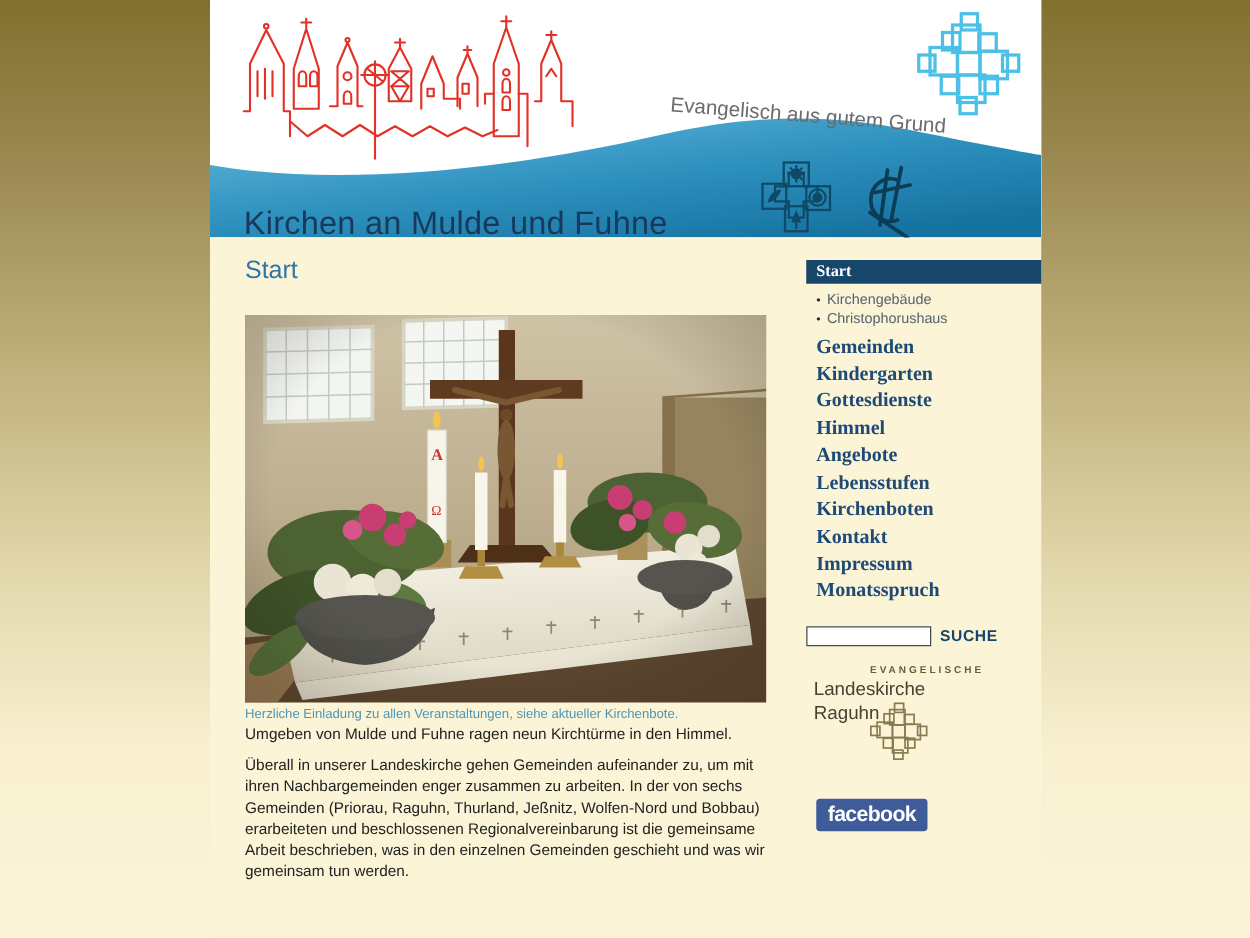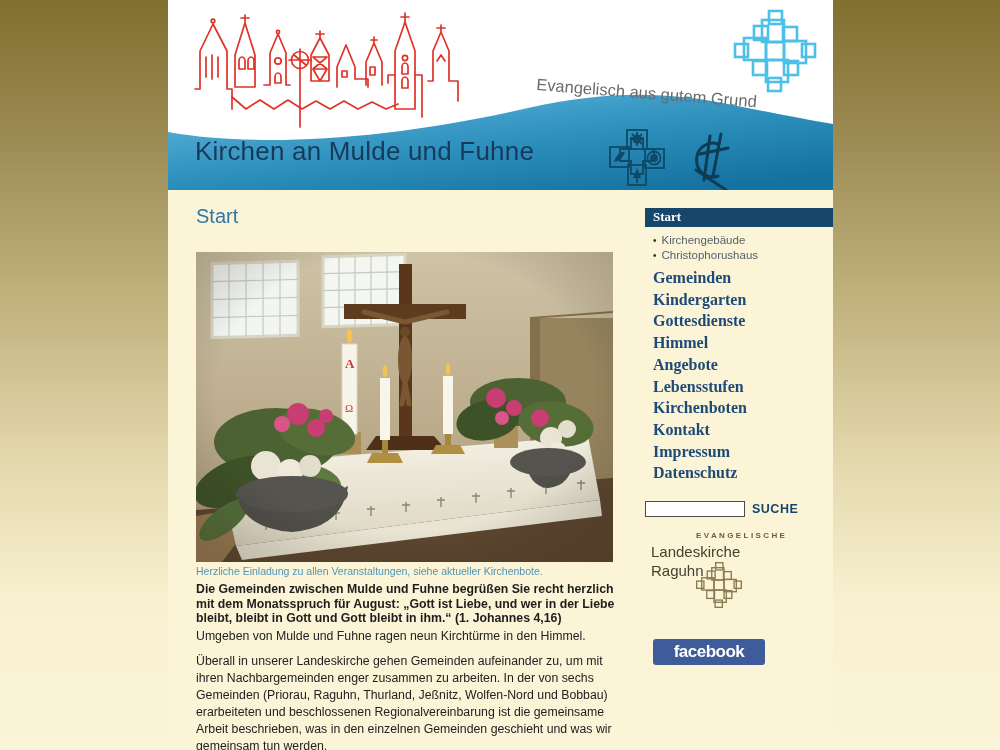--- a/index.html
+++ b/index.html
@@ -9,21 +9,21 @@
 
   .column { position:absolute; left:168px; top:0; width:665px; height:750px; background:#fcf4d6; }
 
   
   .banner { position:absolute; left:0; top:0; width:665px; height:190px; background:#ffffff; overflow:hidden; }
   .banner svg.wave { position:absolute; left:0; top:0; }
   .churches { position:absolute; left:22px; top:5px; }
   .tagline { position:absolute; left:368px; top:84px; width:230px; color:#6b6b6d; font-size:16.5px;
              transform:rotate(4.5deg); white-space:nowrap; }
   .crossLight { position:absolute; left:564px; top:8px; }
-  .siteTitle { position:absolute; left:27px; top:136px; color:#173a5c; font-size:26px; letter-spacing:0.2px; }
+  .siteTitle { position:absolute; left:27px; top:163px; color:#173a5c; font-size:26px; letter-spacing:0.2px; }
   .crossDark { position:absolute; left:440px; top:128px; }
   .chMono { position:absolute; left:512px; top:130px; }
 
   
   .main { position:absolute; left:28px; top:190px; width:420px; }
   h1.pageHeading { margin:15px 0 0 0; font-size:20px; font-weight:normal; color:#2e76a5; }
   .photoWrap { margin-top:24px; width:417px; height:310px; background:#b7a98c; }
   .caption { margin-top:3px; font-size:10.5px; color:#4e95b6; }
   .introBold { margin-top:5px; font-size:12.3px; line-height:14.5px; font-weight:bold; color:#1d1d1d; }
   .introLine { margin-top:3px; font-size:12.3px; color:#222; }
@@ -41,21 +41,21 @@
                   line-height:21.7px; cursor:pointer; }
   .searchRow { margin:17px 0 0 0; display:flex; align-items:center; }
   .searchRow input { width:100px; height:16px; border:1px solid #4a4a4a; background:#fff; font-size:11px; padding:0 3px; }
   .searchBtn { border:none; background:none; margin-left:7px; font-weight:bold; font-size:12.5px; color:#17466b;
                letter-spacing:0.5px; cursor:pointer; padding:0; font-family:"Liberation Sans", sans-serif; }
   .lkLogo { position:relative; margin-top:14px; height:106px; cursor:pointer; }
   .lkLine1 { font-size:8px; font-weight:bold; letter-spacing:2.4px; color:#6b5e36; padding-left:7px;margin-left:44px; }
   .lkLine2 { font-size:15px; color:#474130; padding-left:6px; margin-top:3px; }
   .lkLine3 { font-size:15px; color:#474130; padding-left:6px; margin-top:2px; }
   .crossBrown { position:absolute; left:50px; top:30px; }
-  .fbBadge { margin-top:2px; margin-left:8px; width:112px; height:26px; background:#3e5c9a; border-radius:3px;
+  .fbBadge { margin-top:2px; margin-left:8px; width:89px; height:26px; background:#3e5c9a; border-radius:3px;
              color:#ffffff; font-weight:bold; font-size:17px; display:flex; align-items:center; justify-content:center;
              letter-spacing:-0.5px; cursor:pointer; }
 </style>
 </head>
 <body>
 
 <div class="column">
 
   <div class="banner">
     <svg class="wave" width="665" height="190" viewBox="0 0 665 190">
@@ -259,21 +259,20 @@
           <circle cx="114" cy="214" r="11" fill="#e3ddcb"></circle>
           <circle cx="80" cy="232" r="10" fill="#e8e2d2"></circle>
           <path d="M40,238 Q44,276 96,280 Q146,276 152,234 Q118,252 96,253 Q64,252 40,238 Z" fill="#504f49"></path>
           <ellipse cx="96" cy="242" rx="56" ry="18" fill="#55544e"></ellipse>
         </g>
         <rect x="0" y="0" width="417" height="310" fill="url(#vig)"></rect>
       </svg>
     </div>
 
     <div class="caption">Herzliche Einladung zu allen Veranstaltungen, siehe aktueller Kirchenbote.</div>
-    <div class="introBold">Die Gemeinden zwischen Mulde und Fuhne begrüßen Sie recht herzlich mit dem Monatsspruch für August: „Gott ist Liebe, und wer in der Liebe bleibt, bleibt in Gott und Gott bleibt in ihm.“ (1. Johannes 4,16)</div>
     <div class="introLine">Umgeben von Mulde und Fuhne ragen neun Kirchtürme in den Himmel.</div>
     <p class="body">Überall in unserer Landeskirche gehen Gemeinden aufeinander zu, um mit ihren Nachbargemeinden enger zusammen zu arbeiten. In der von sechs Gemeinden (Priorau, Raguhn, Thurland, Jeßnitz, Wolfen-Nord und Bobbau) erarbeiteten und beschlossenen Regionalvereinbarung ist die gemeinsame Arbeit beschrieben, was in den einzelnen Gemeinden geschieht und was wir gemeinsam tun werden.</p>
 
   </div>
 
   <div class="sidebar">
     <div class="navActive">Start</div>
 
     <ul class="subnav">
       <li><span class="dot">•</span><span>Kirchengebäude</span></li>
@@ -283,21 +282,21 @@
     <ul class="mainnav">
       <li>Gemeinden</li>
       <li>Kindergarten</li>
       <li>Gottesdienste</li>
       <li>Himmel</li>
       <li>Angebote</li>
       <li>Lebensstufen</li>
       <li>Kirchenboten</li>
       <li>Kontakt</li>
       <li>Impressum</li>
-      <li>Datenschutz</li>
+      <li>Monatsspruch</li>
     </ul>
 
     <div class="searchRow">
       <input type="text" value="" style="">
       <button class="searchBtn">SUCHE</button>
     </div>
 
     <div class="lkLogo">
       <div class="lkLine1">EVANGELISCHE</div>
       <div class="lkLine2">Landeskirche</div>

